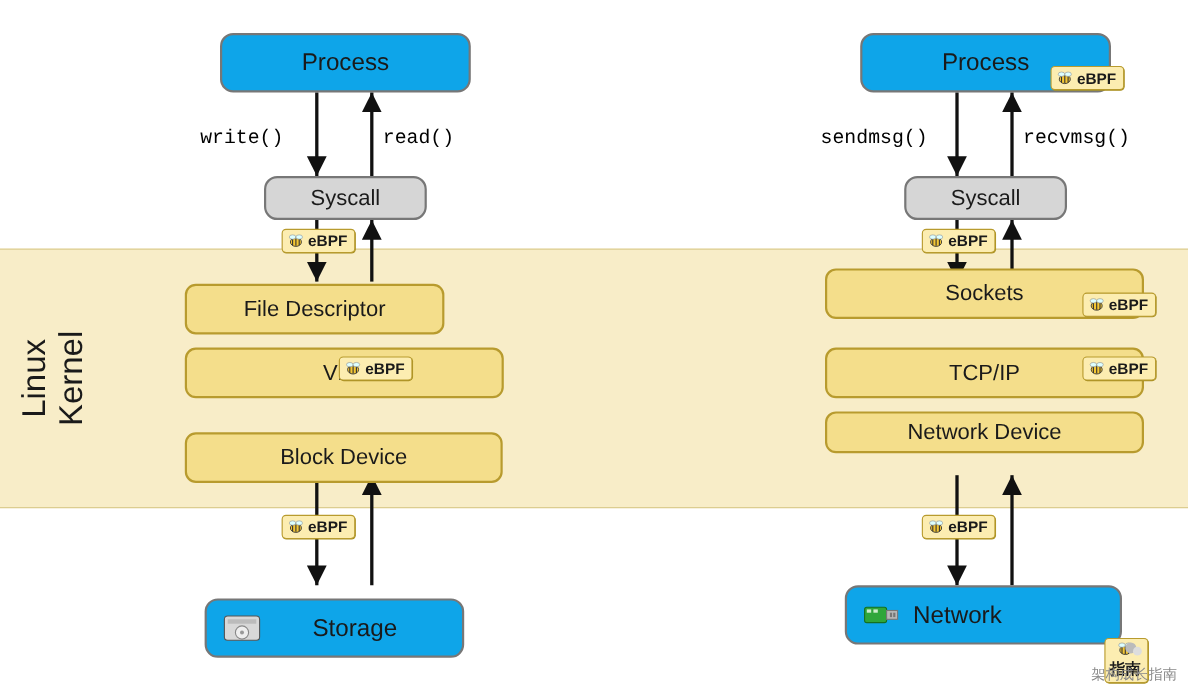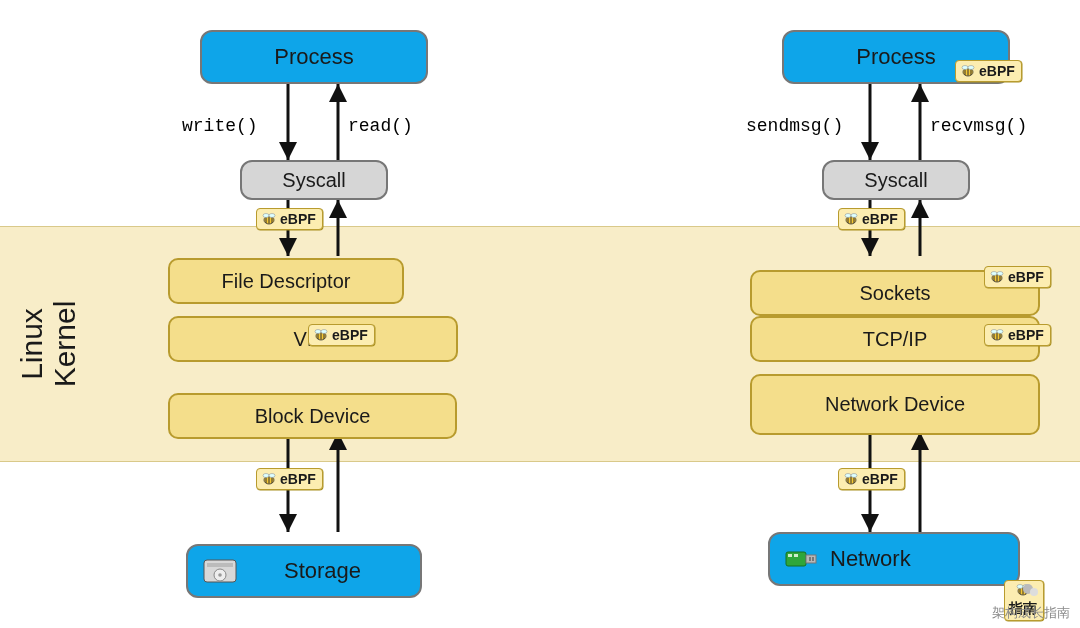--- a/index.html
+++ b/index.html
@@ -147,27 +147,27 @@
 <div class="box" style="left:782px; top:30px; width:228px; height:54px;">
   <span>Process</span>
 </div>
 <div class="mono" style="position:absolute; left:746px; top:116px;">sendmsg()</div>
 <div class="mono" style="position:absolute; left:930px; top:116px;">recvmsg()</div>
 
 <div class="box syscall" style="left:822px; top:160px; width:148px; height:40px; font-size:20px;">
   <span>Syscall</span>
 </div>
 
-<div class="kbox" style="left:750px; top:270px; width:290px; height:46px;">
+<div class="kbox" style="left:750px; top:244px; width:290px; height:46px;">
   <span>Sockets</span>
 </div>
 <div class="kbox" style="left:750px; top:316px; width:290px; height:46px;">
   <span>TCP/IP</span>
 </div>
-<div class="kbox" style="left:750px; top:374px; width:290px; height:61px;">
+<div class="kbox" style="left:750px; top:374px; width:290px; height:38px;">
   <span>Network Device</span>
 </div>
 
 <div class="box withicon" style="left:768px; top:532px; width:252px; height:54px;">
   <svg class="icon-net" viewBox="0 0 36 30">
     <rect x="2" y="8" width="20" height="14" rx="2" fill="#2fa63a" stroke="#157020"></rect>
     <rect x="4" y="10" width="4" height="3" fill="#cdeccc"></rect>
     <rect x="10" y="10" width="4" height="3" fill="#cdeccc"></rect>
     <rect x="22" y="11" width="10" height="8" fill="#b8b8b8" stroke="#777"></rect>
     <rect x="25" y="13" width="2" height="4" fill="#777"></rect>

